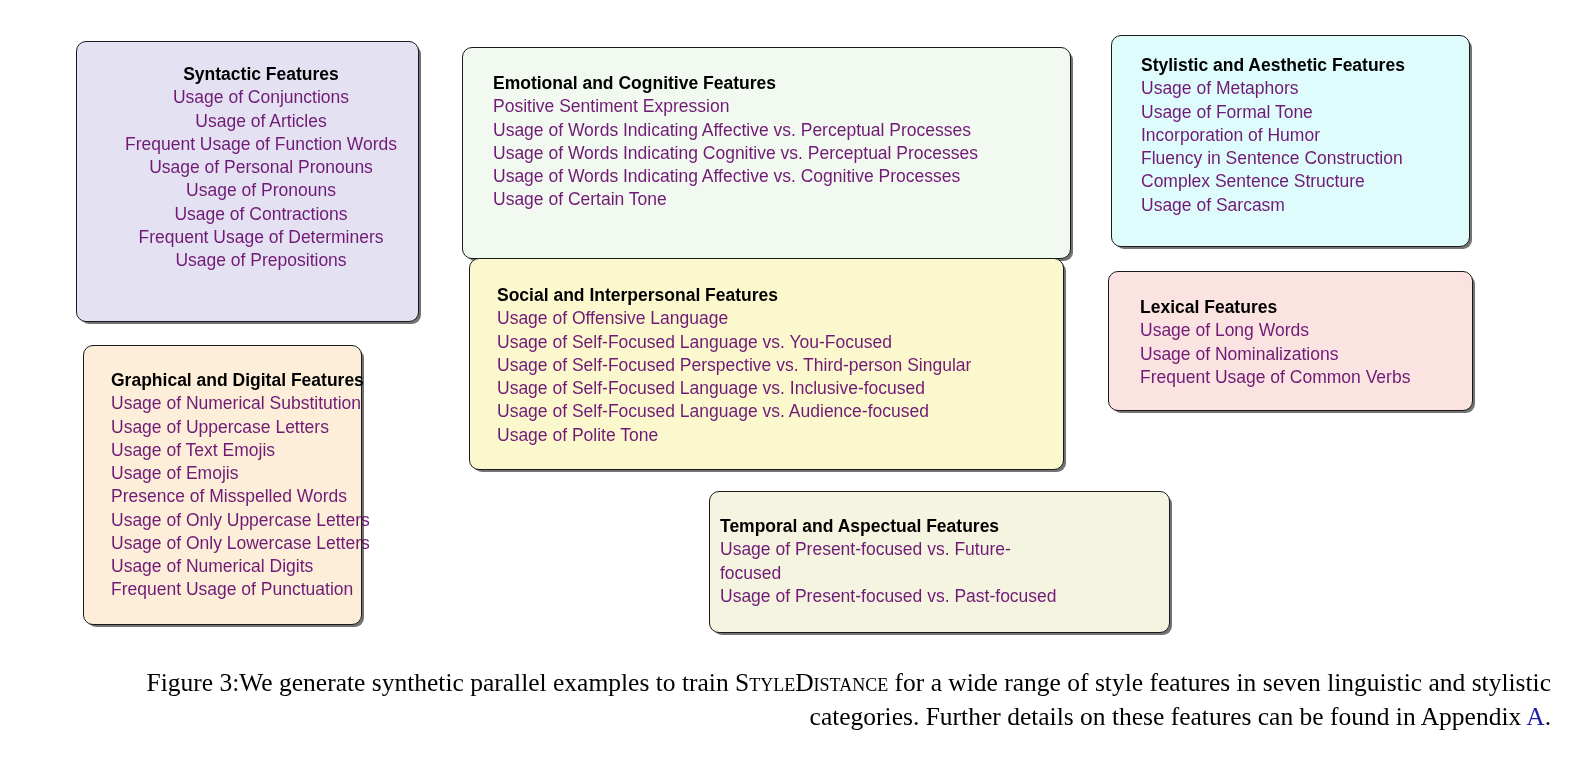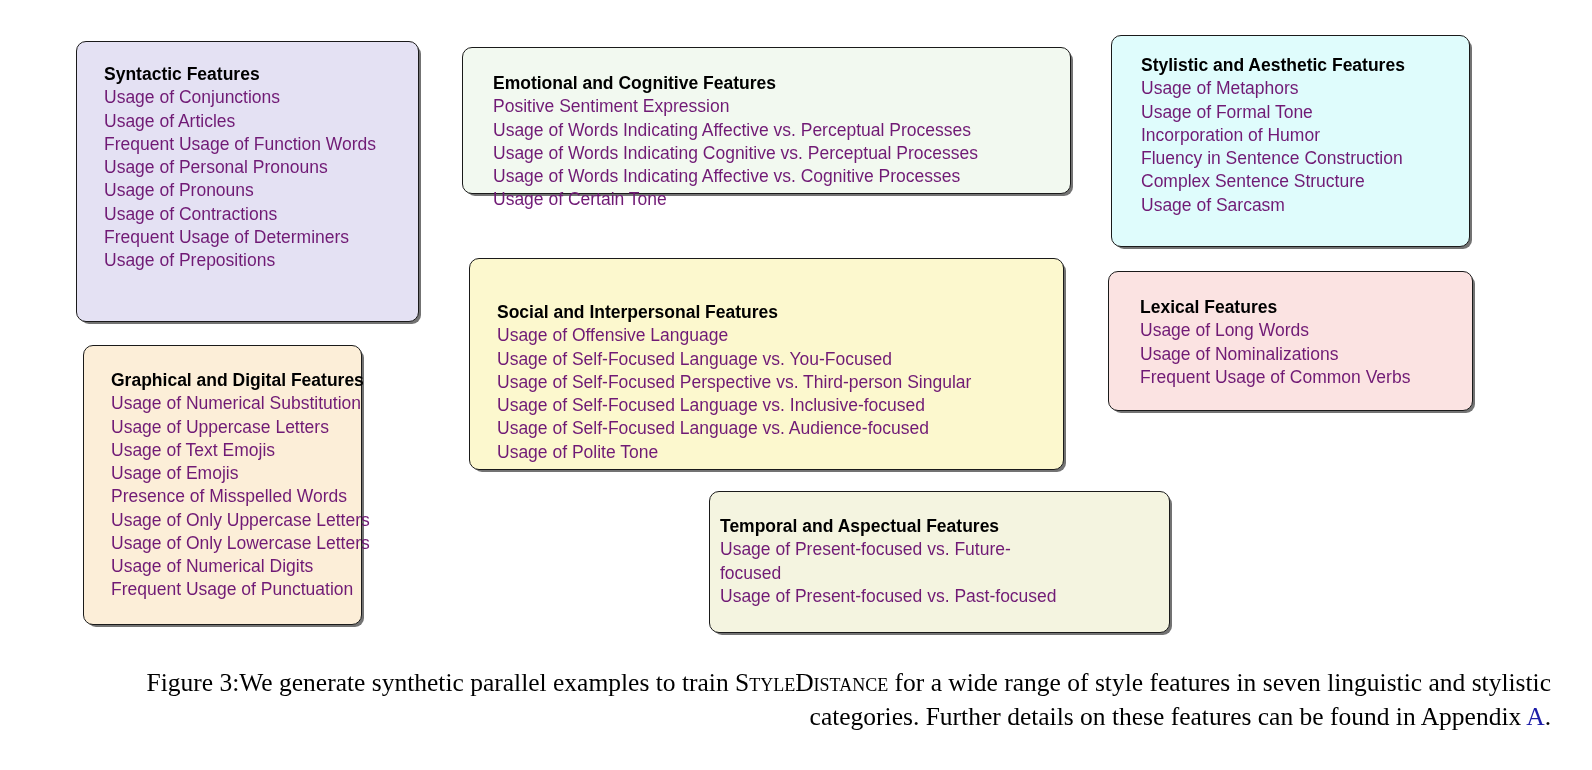--- a/index.html
+++ b/index.html
@@ -34,31 +34,31 @@
   .fitem{
     font-weight:normal;
     font-size:17.5px;
     color:#701a75;
     line-height:1.33;
     white-space:nowrap;
   }
   .fitem.wrap{white-space:normal;}
 
   
-  #box-syntactic{left:76px;  top:41px;  width:343px; height:281px; background:#E4E1F3;}
+  #box-syntactic{left:76px;  top:41px;  width:343px; height:281px; background:#E4E1F3;text-align:center;}
   #box-syntactic .inner{padding:21px 0 0 27px;}
 
   #box-graphical{left:83px;  top:345px; width:279px; height:280px; background:#FCEED8;}
   #box-graphical .inner{padding:23px 0 0 27px;}
 
-  #box-emotional{left:462px; top:47px;  width:609px; height:147px; background:#F2F9F0;padding-left:40px;}
+  #box-emotional{left:462px; top:47px;  width:609px; height:212px; background:#F2F9F0;padding-left:40px;}
   #box-emotional .inner{padding:24px 0 0 30px;}
 
   #box-social{left:469px;   top:258px; width:595px; height:212px; background:#FCF8CE;}
-  #box-social .inner{padding:25px 0 0 27px;margin-top:17px;}
+  #box-social .inner{padding:25px 0 0 27px;}
 
   #box-temporal{left:709px; top:491px; width:461px; height:142px; background:#F4F4E0;}
   #box-temporal .inner{padding:23px 0 0 10px;}
   #box-temporal .fitem.wrap{white-space:normal;width:330px;}
 
   #box-stylistic{left:1111px;top:35px;  width:359px; height:212px; background:#DFFCFC;}
   #box-stylistic .inner{padding:18px 0 0 29px;}
 
   #box-lexical{left:1108px; top:271px; width:365px; height:140px; background:#FBE3E2;}
   #box-lexical .inner{padding:24px 0 0 31px;}

